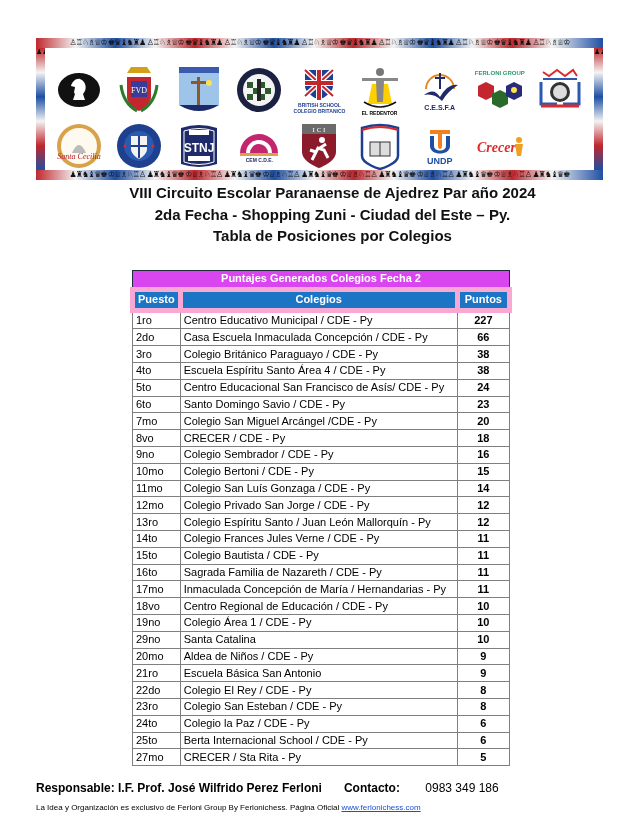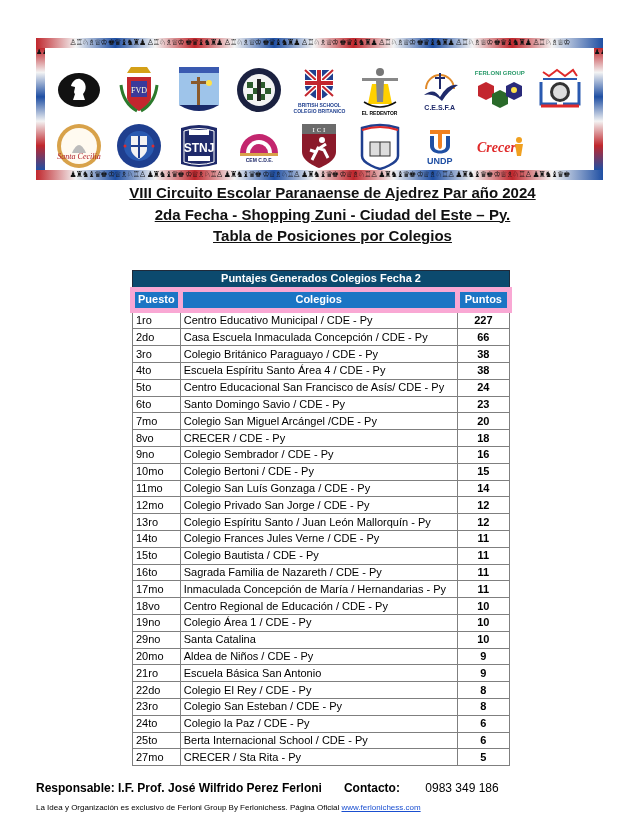--- a/index.html
+++ b/index.html
@@ -31,31 +31,31 @@
     display: grid; grid-template-columns: repeat(9, 1fr); grid-template-rows: 1fr 1fr;
     align-items: center; justify-items: center; padding: 14px 4px;
   }
   .logo { width: 52px; height: 56px; display: flex; flex-direction: column; align-items: center; justify-content: center; }
   .logo svg { display: block; }
   .logo .cap { font-size: 5px; font-weight: bold; line-height: 6px; text-align: center; }
 
   
   .titles { position: absolute; left: 0; width: 642px; top: 182px; text-align: center; }
   .titles div {
-    font-weight: bold; font-size: 15px; line-height: 21.5px; text-decoration: underline; color: #111; padding-left: 23px;
+    font-weight: bold; font-size: 15px; line-height: 21.5px; color: #111; padding-left: 23px;
   }
 
   
   table.standings {
     position: absolute; left: 130px; top: 270px; width: 382px;
     border-collapse: collapse; font-size: 11px;
   }
   table.standings td, table.standings th { padding: 0 3px; height: 15.8px; line-height: 15px; white-space: nowrap; }
   .caption-row th {
-    background: #0c4a6e; color: #fff; font-weight: bold; text-align: center; height: 17px;
+    background: #d946ef; color: #fff; font-weight: bold; text-align: center; height: 17px;
     border: 1px solid #1f2a3a;
   }
   .head-row th {
     background: #1b75c4; color: #fff; font-weight: bold; text-align: center; border: 5px solid #f9a8d4;
   }
   .head-row th.c-pos { text-align: left; }
   tbody td { border: 1px solid #7f7f7f; }
   td.c-pos { width: 35px; }
   td.c-name { width: 270px; }
   td.c-pts { text-align: center; font-weight: bold; }

